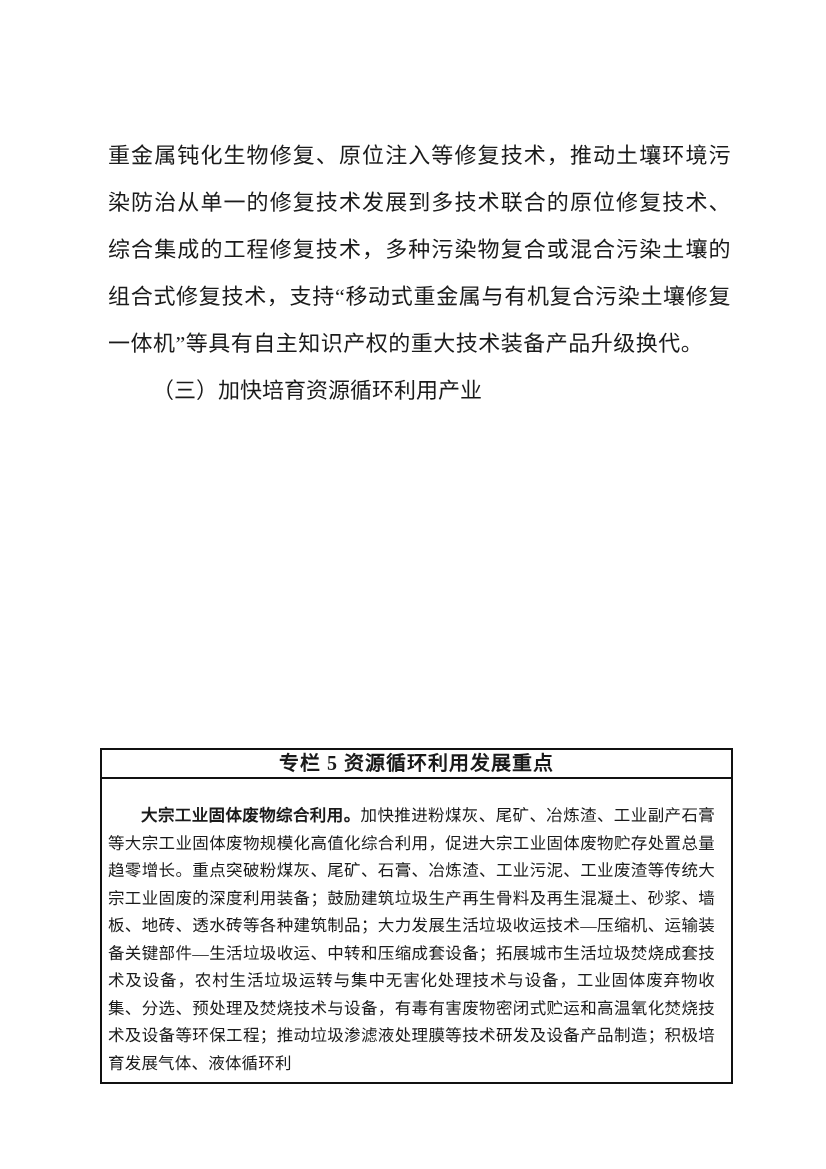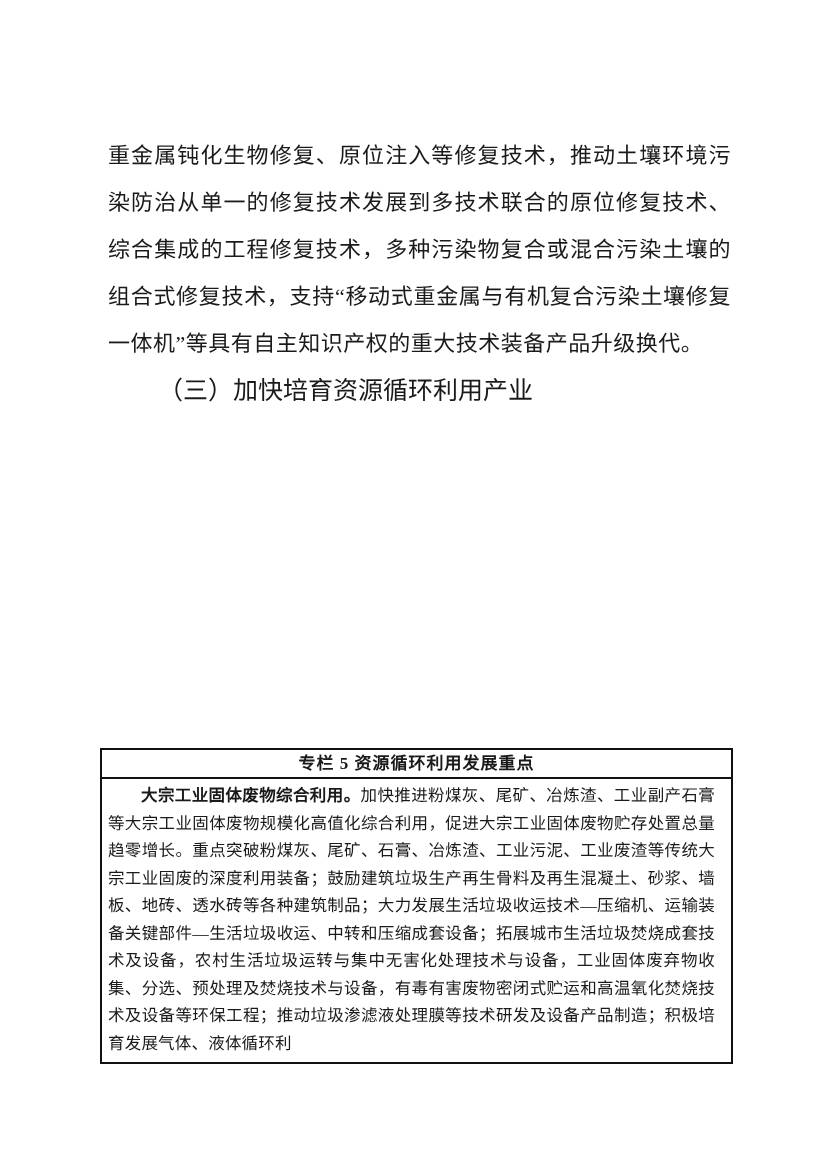--- a/index.html
+++ b/index.html
@@ -27,44 +27,45 @@
     font-size: 22px;
     line-height: 47px;
     text-align: justify;
     letter-spacing: 0.5px;
   }
   .para.indent {
     text-indent: 2em;
   }
   .heading {
     margin: 0;
-    font-size: 25px;
+    font-size: 22px;
     line-height: 47px;
     text-indent: 2em;
     font-weight: normal;
   }
   .column-box {
     position: absolute;
     left: 100px;
     top: 748px;
     width: 629px;
     border: 2px solid #111111;
     background: #ffffff;
   }
   .column-box-title {
     line-height: 27px;
     border-bottom: 2px solid #111111;
     text-align: center;
-    font-size: 17px;
+    font-size: 20px;
     font-weight: 700;
     letter-spacing: 1px;
     font-family: Liberation Serif, serif;
   }
   .column-box-body {
     padding: 3px 16px 5px 6px;
+    margin-top: 20px;
   }
   .column-box-body p {
     margin: 0;
     font-size: 16.5px;
     line-height: 27.5px;
     text-align: justify;
     text-indent: 2em;
     letter-spacing: 0.2px;
   }
   .column-box-body b {

